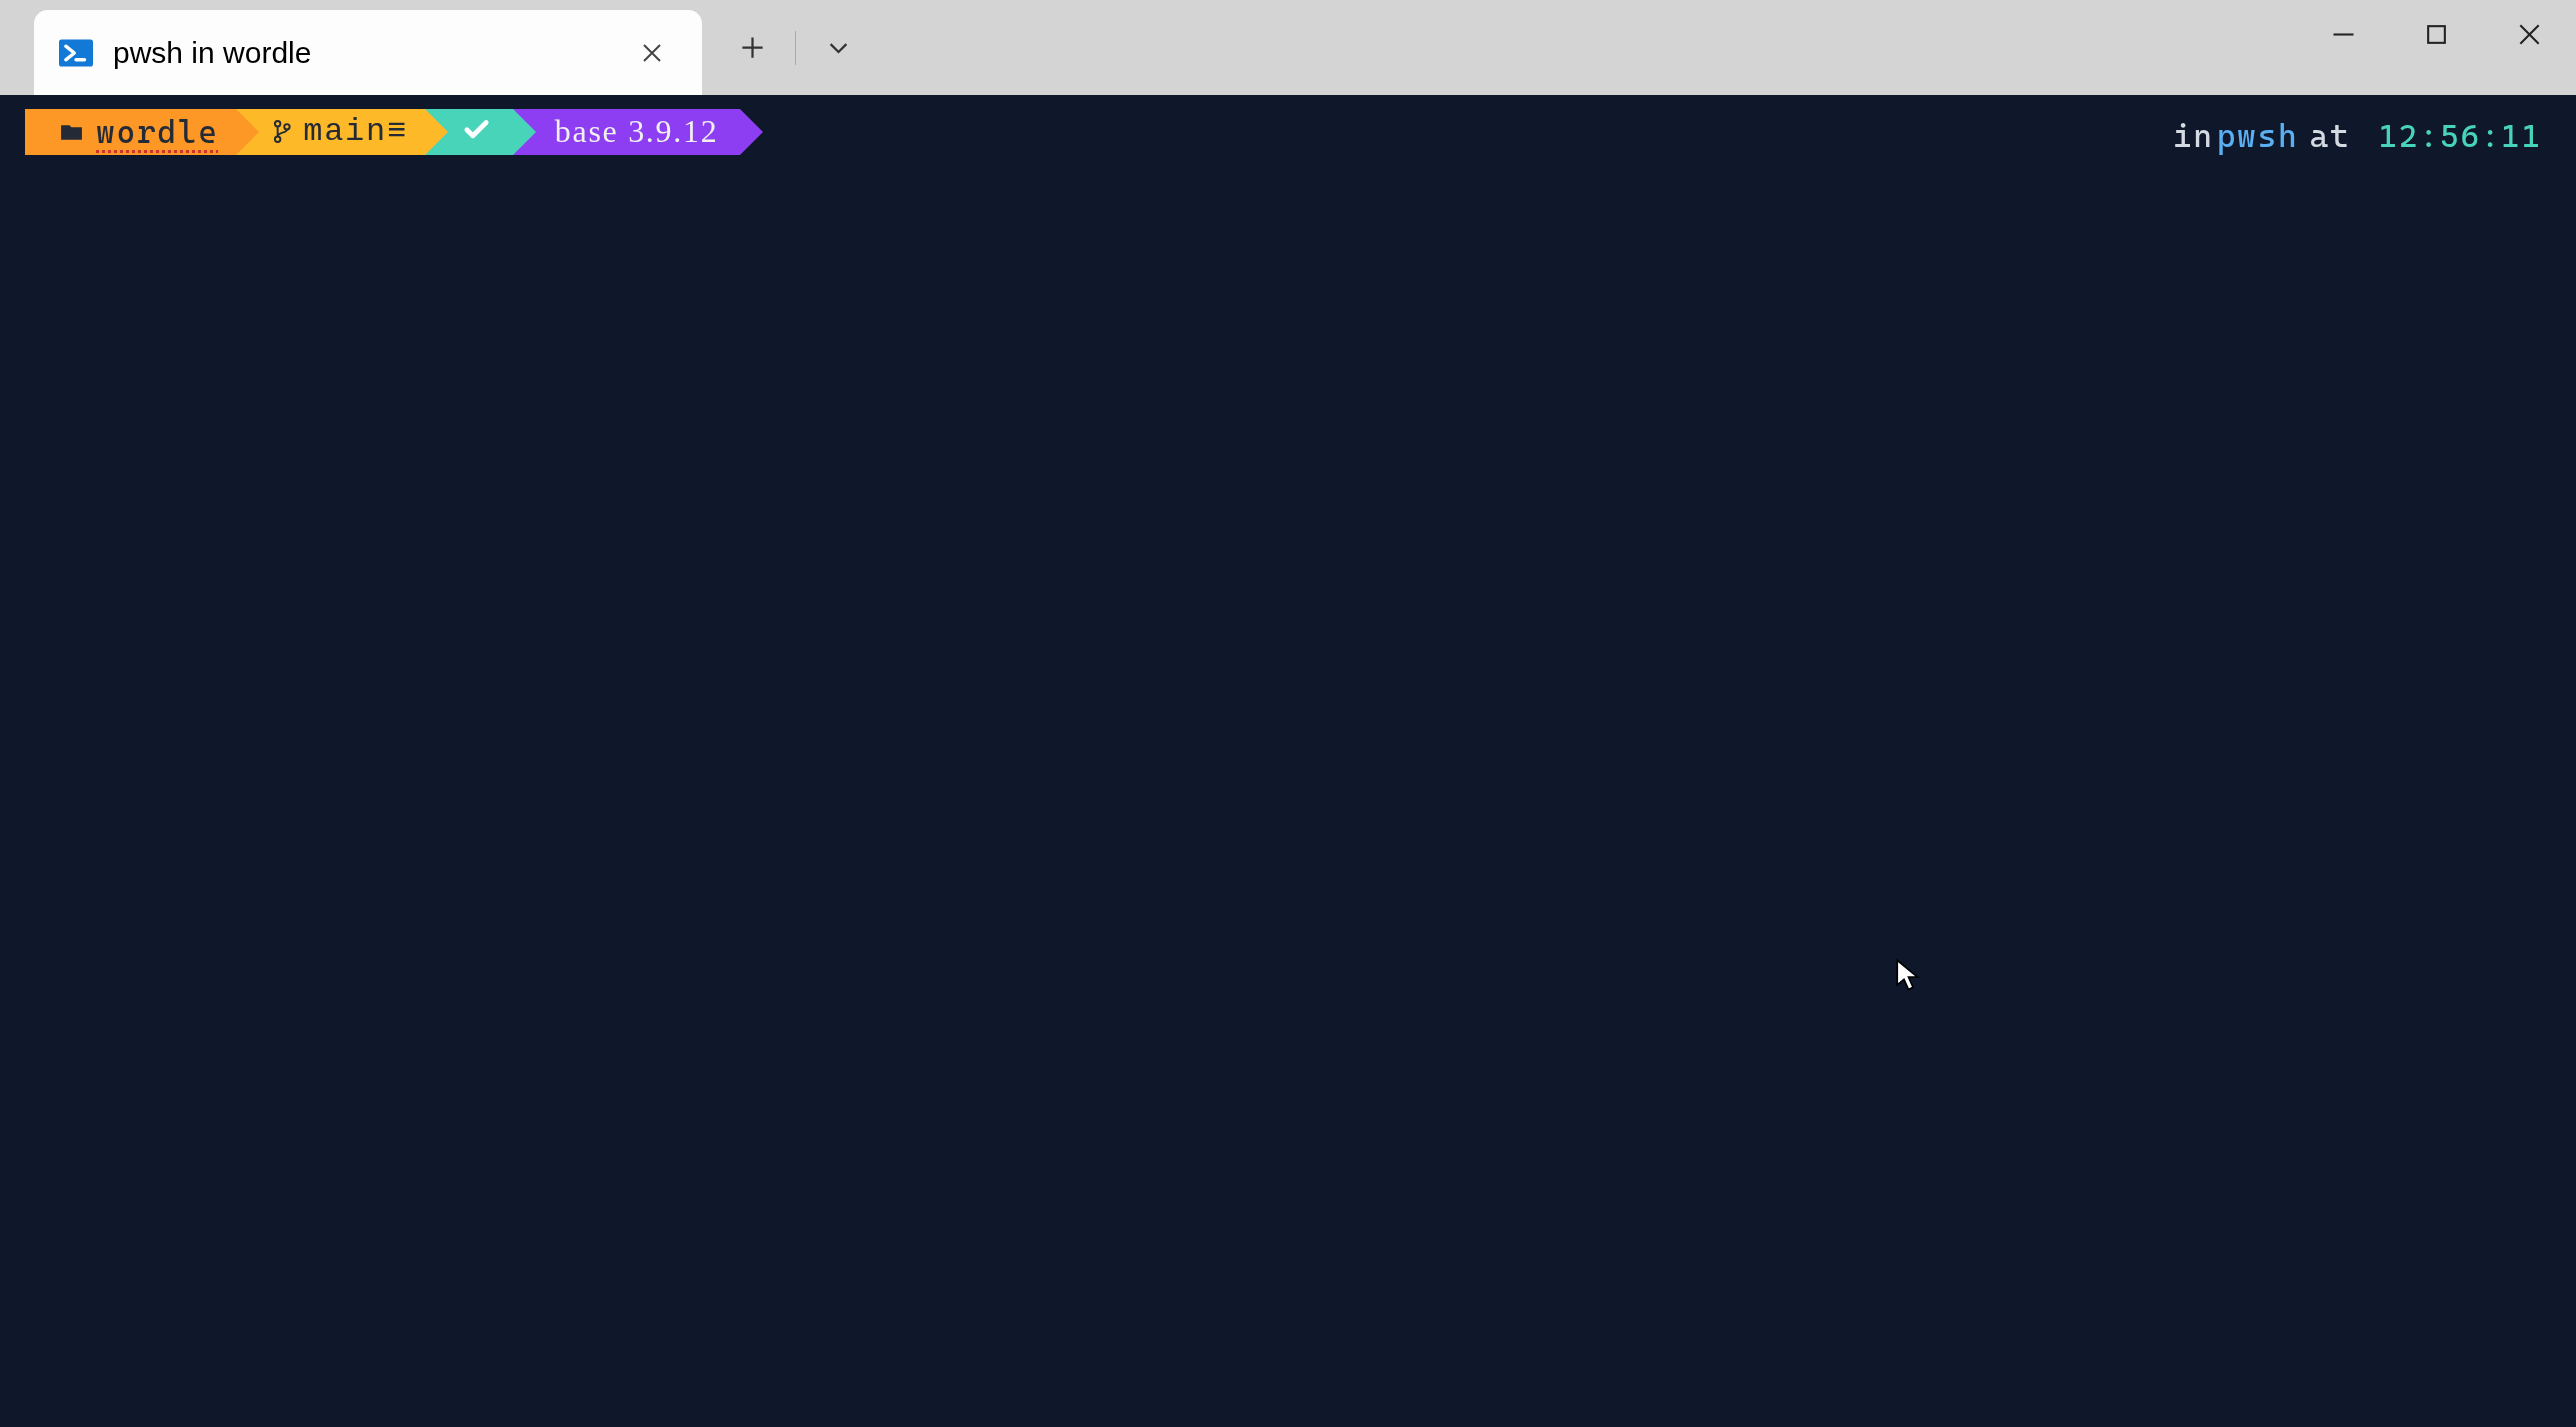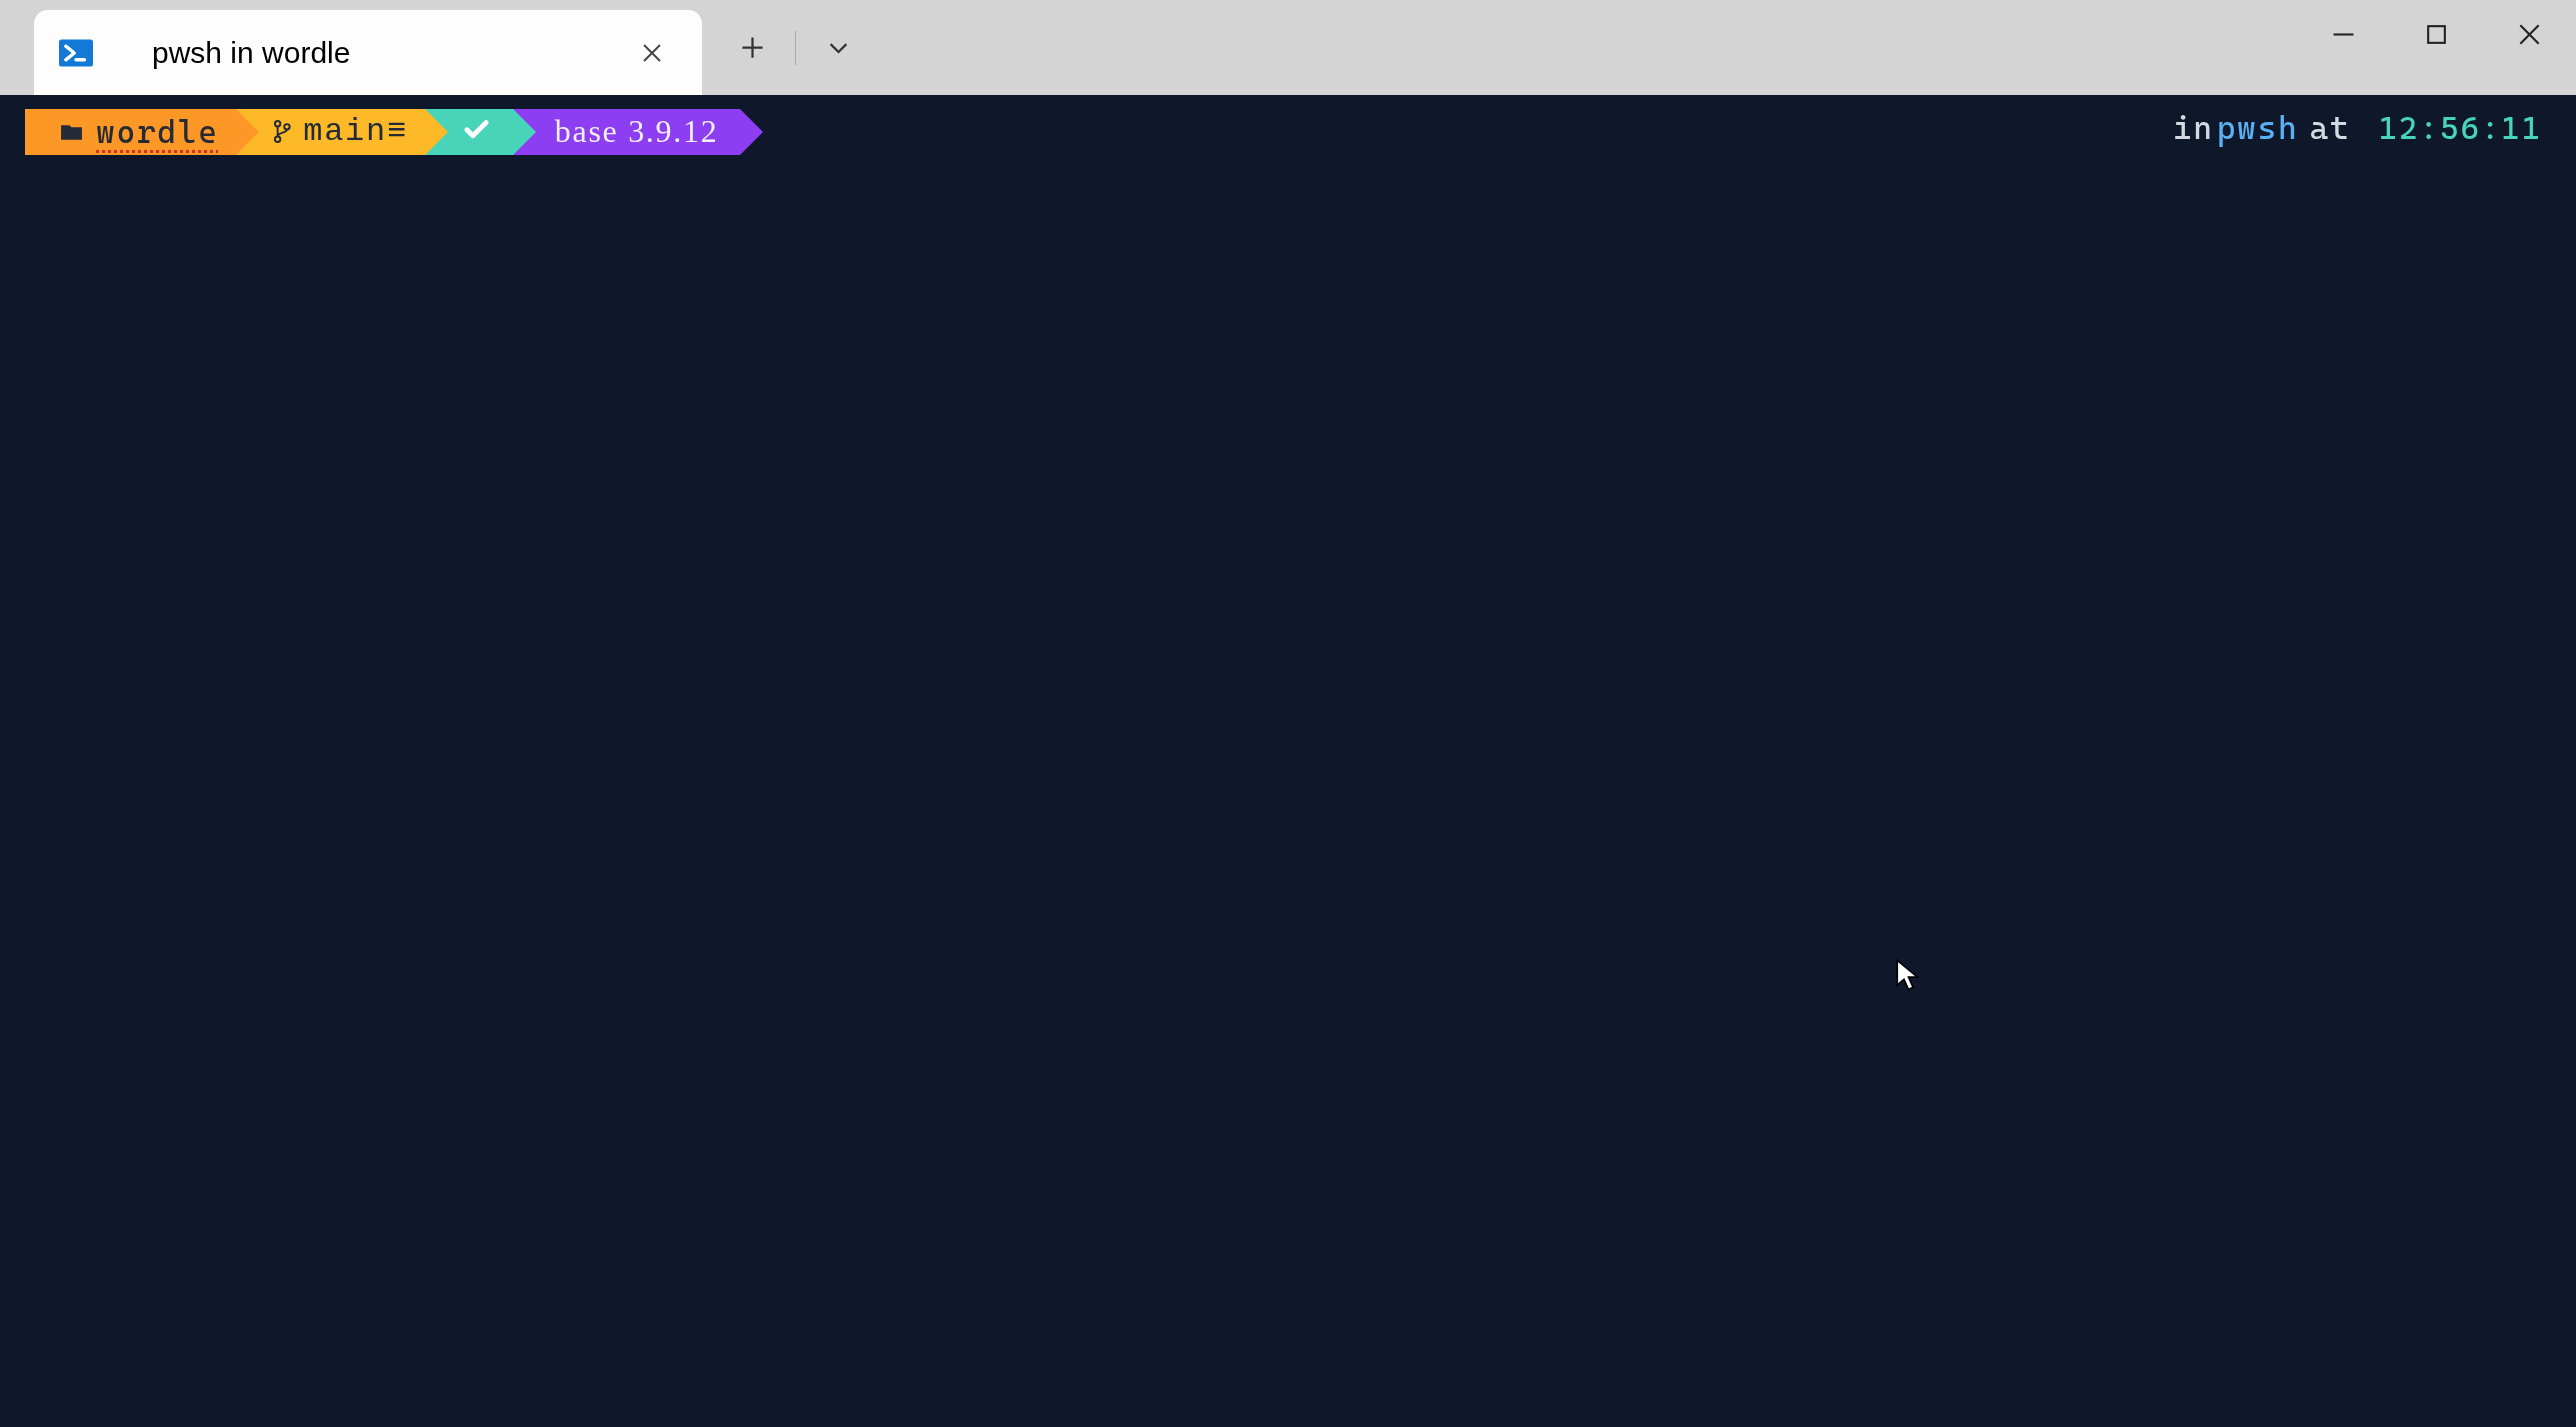--- a/index.html
+++ b/index.html
@@ -29,21 +29,20 @@
       margin-left: 34px;
       height: 85px;
       width: 668px;
       background: #fdfdfd;
       border-radius: 13.5px 13.5px 0 0;
       display: flex;
       align-items: center;
       padding: 0 25px;
       position: relative;
       margin-top: 10px;
-      gap: 39px;
     }
 
     .tab-icon {
       width: 34px;
       height: 34px;
       margin-right: 20px;
       flex-shrink: 0;
     }
 
     .tab-title {
@@ -194,21 +193,21 @@
       text-underline-offset: 6.8px;
       text-decoration-color: #d1322e;
     }
 
     .right-info {
       position: absolute;
       right: 34px;
       top: 13.5px;
       height: 46px;
       display: flex;
-      align-items: flex-start;
+      align-items: flex-end;
       font-size: 32px;
       letter-spacing: 1.7px;
     }
 
     .ri-in {
       color: #d5dae2;
     }
     .ri-shell {
       color: #5ab0f2;
       margin-left: 3px;

